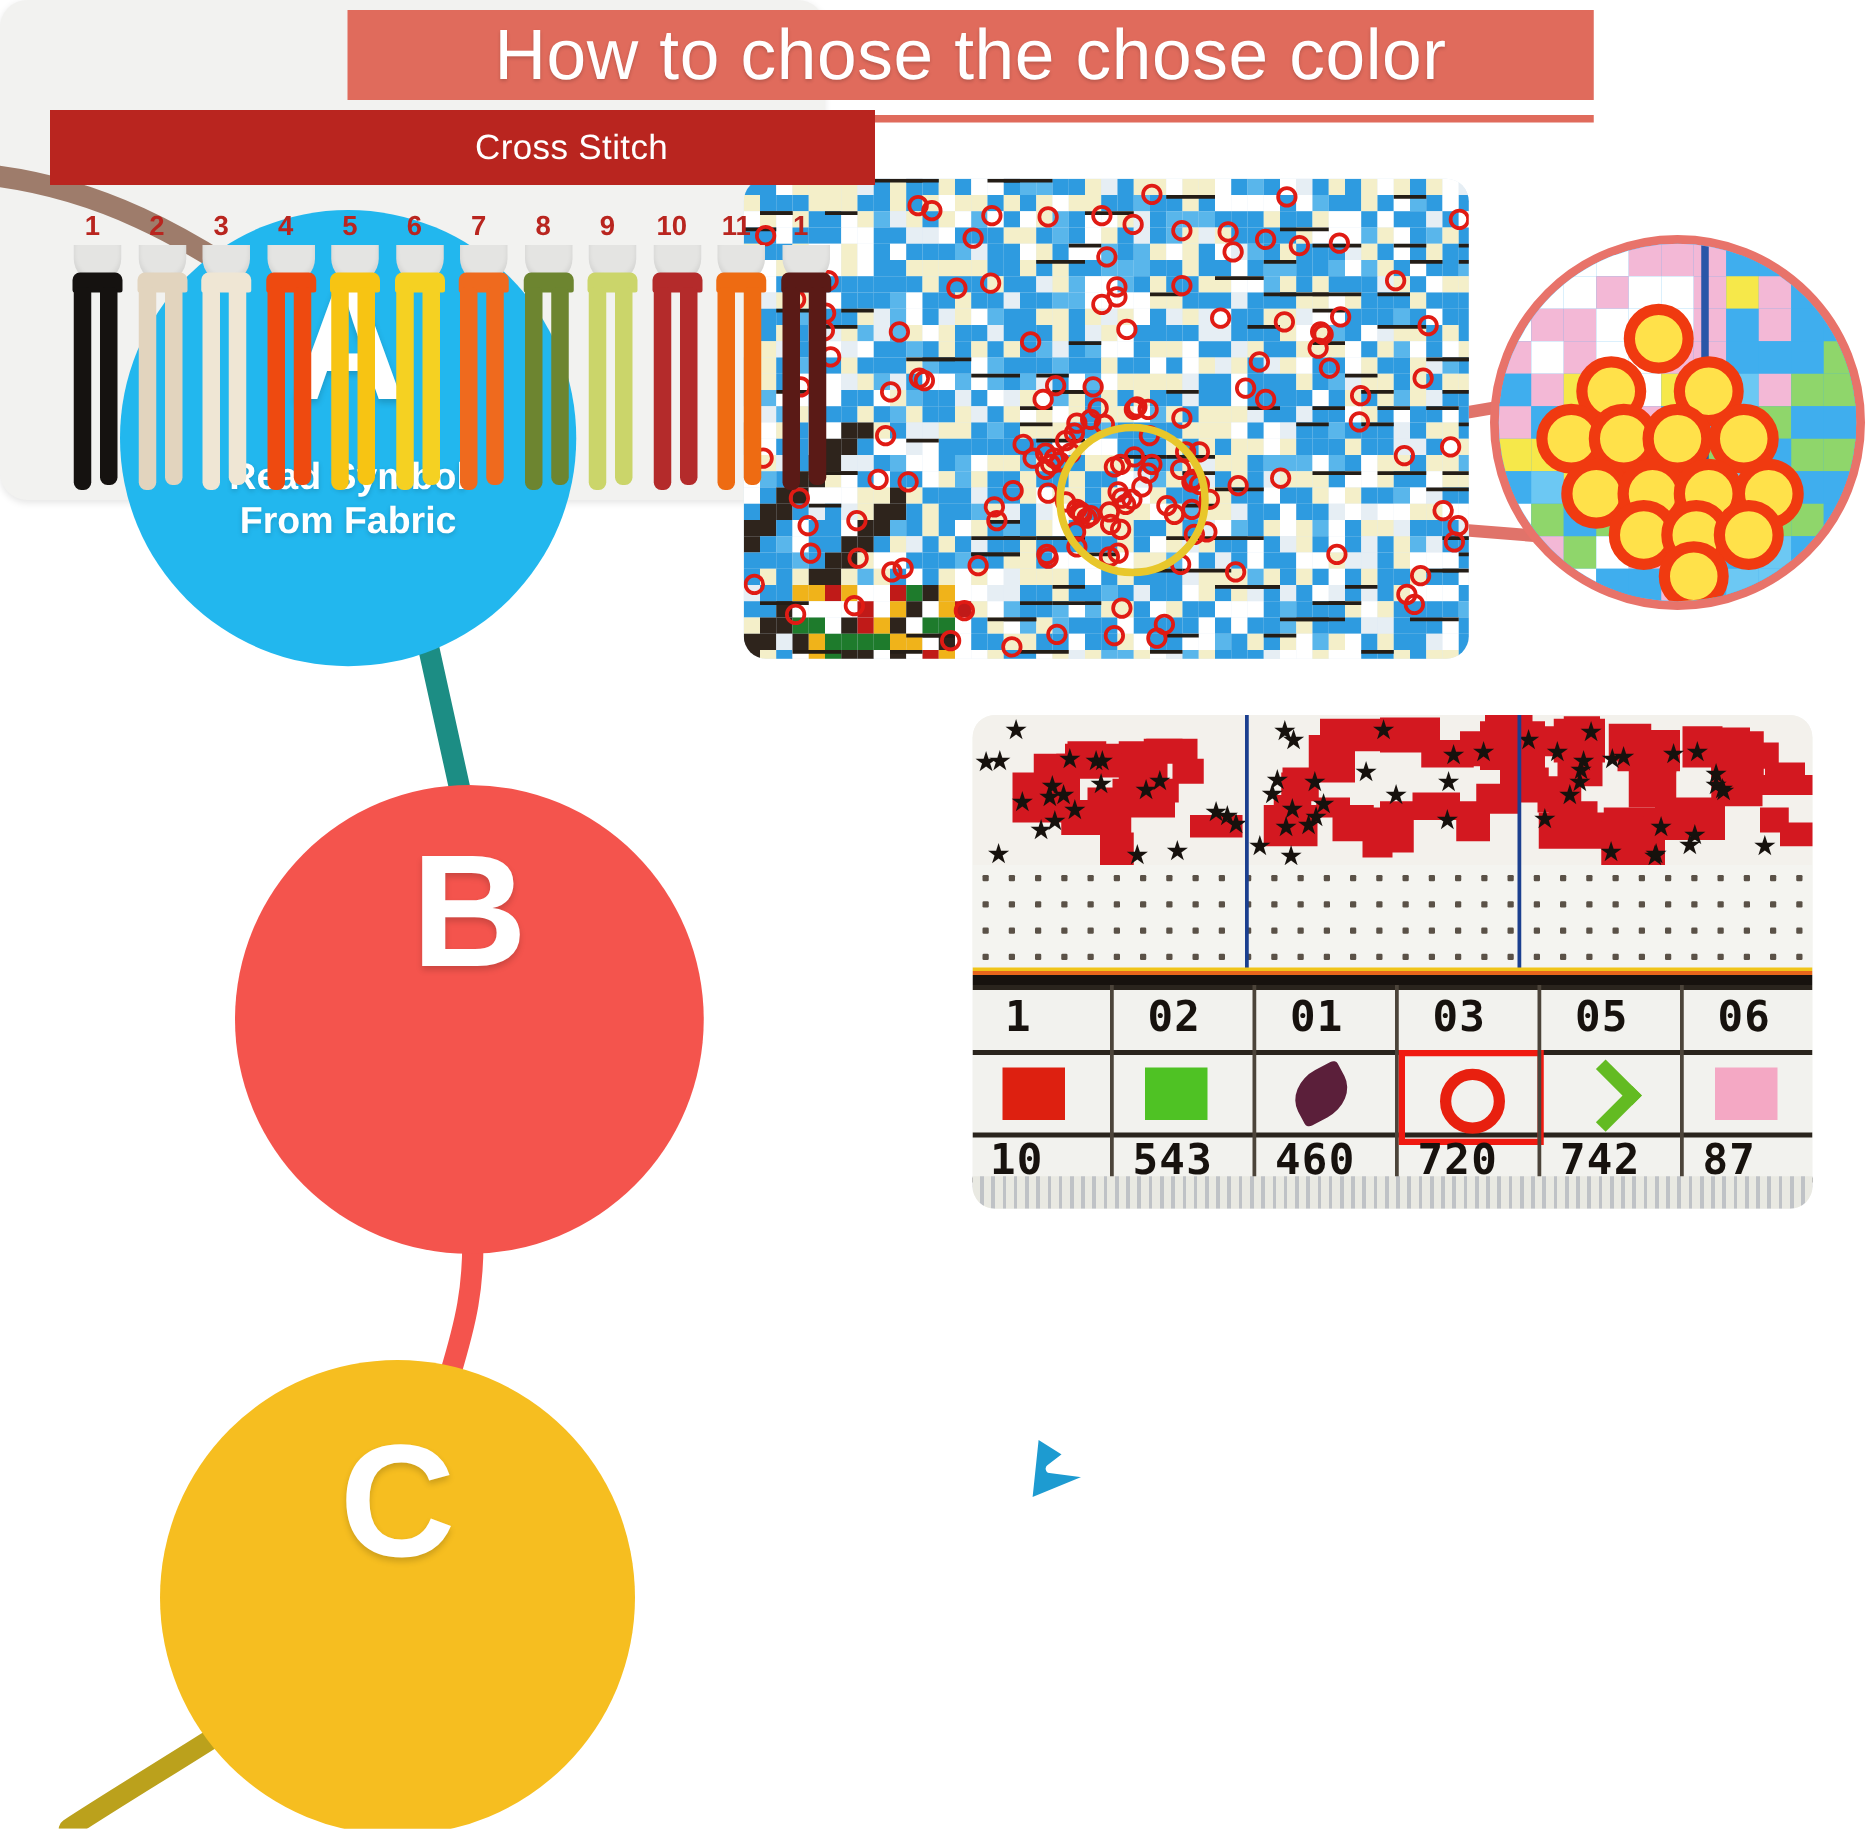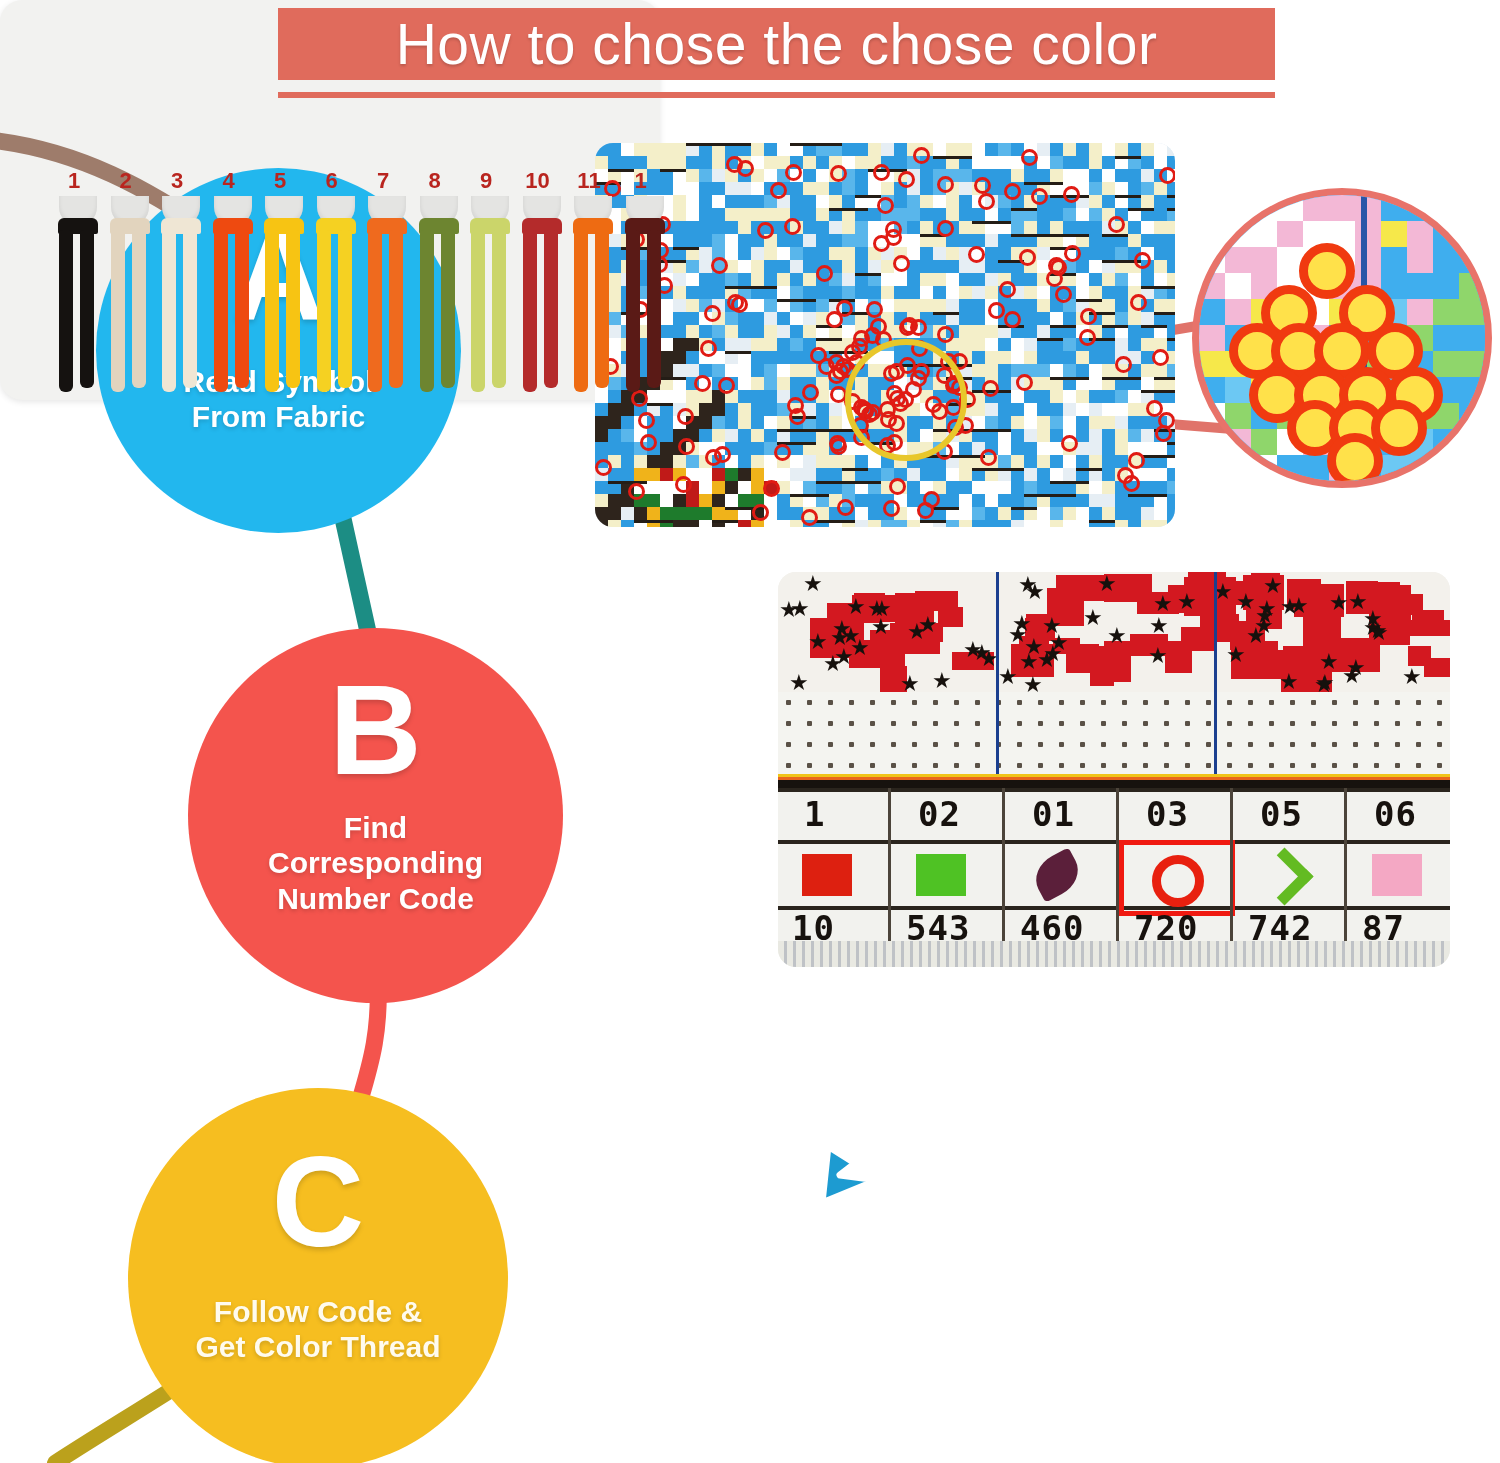--- a/index.html
+++ b/index.html
@@ -111,29 +111,24 @@
 </svg>
 
 <div class="step-circle" id="circle-a">
   <div class="step-letter">A</div>
   <div class="step-caption">Read Symbol
 From Fabric</div>
 </div>
 
 <div class="step-circle" id="circle-b">
   <div class="step-letter">B</div>
-  <div class="step-caption">Find
-Corresponding
-Number Code</div>
 </div>
 
 <div class="step-circle" id="circle-c">
   <div class="step-letter">C</div>
-  <div class="step-caption">Follow Code &amp;
-Get  Color Thread</div>
 </div>
 
 <div class="photo-card" id="card-fabric">
   <div class="fabric-grid" id="fabric-grid">
       <div class="px" style="left:0px;top:0px;width:13px;height:13px;background:#2E9BE0"></div>
       <div class="px" style="left:13px;top:0px;width:13px;height:13px;background:#2E9BE0"></div>
       <div class="px" style="left:26px;top:0px;width:13px;height:13px;background:#FFFFFF"></div>
       <div class="px" style="left:39px;top:0px;width:13px;height:13px;background:#F4EFC9"></div>
       <div class="px" style="left:52px;top:0px;width:13px;height:13px;background:#F4EFC9"></div>
       <div class="px" style="left:65px;top:0px;width:13px;height:13px;background:#F4EFC9"></div>
@@ -2200,20 +2195,23 @@
       <div class="cellnum" style="left:470px;top:336px;">742</div>
       <div class="tbl-line-v" style="left:566px;top:216px;height:155px"></div>
       <div class="cellnum" style="left:596px;top:222px;">06</div>
       <div class="swatch" style="left:594px;top:282px;width:50px;height:42px;background:#F4A8C4"></div>
       <div class="cellnum" style="left:584px;top:336px;">87</div>
     </div>
   <div id="chart-bottom-edge"></div>
 </div>
 
 <div id="card-thread">
+  <div id="thread-band">
+    <span id="thread-band-label">Cross Stitch</span>
+  </div>
   <div id="thread-rows" style="position: absolute; inset: 0px;">
       <div class="thread-num" style="left:54px;top:168px;width:40px;color:#B9251F">1</div>
       <div class="notch" style="left:59px;top:196px"></div>
       <div class="skein-top" style="left:58px;top:218px;width:40px;height:16px;background:#151210"></div>
       <div class="skein" style="left:59px;top:230px;width:14px;height:162px;background:#151210"></div>
       <div class="skein" style="left:80px;top:230px;width:14px;height:158px;background:#151210"></div>
       <div class="thread-num" style="left:105.5px;top:168px;width:40px;color:#B9251F">2</div>
       <div class="notch" style="left:110.5px;top:196px"></div>
       <div class="skein-top" style="left:109.5px;top:218px;width:40px;height:16px;background:#E2D4BE"></div>
       <div class="skein" style="left:110.5px;top:230px;width:14px;height:162px;background:#E2D4BE"></div>

